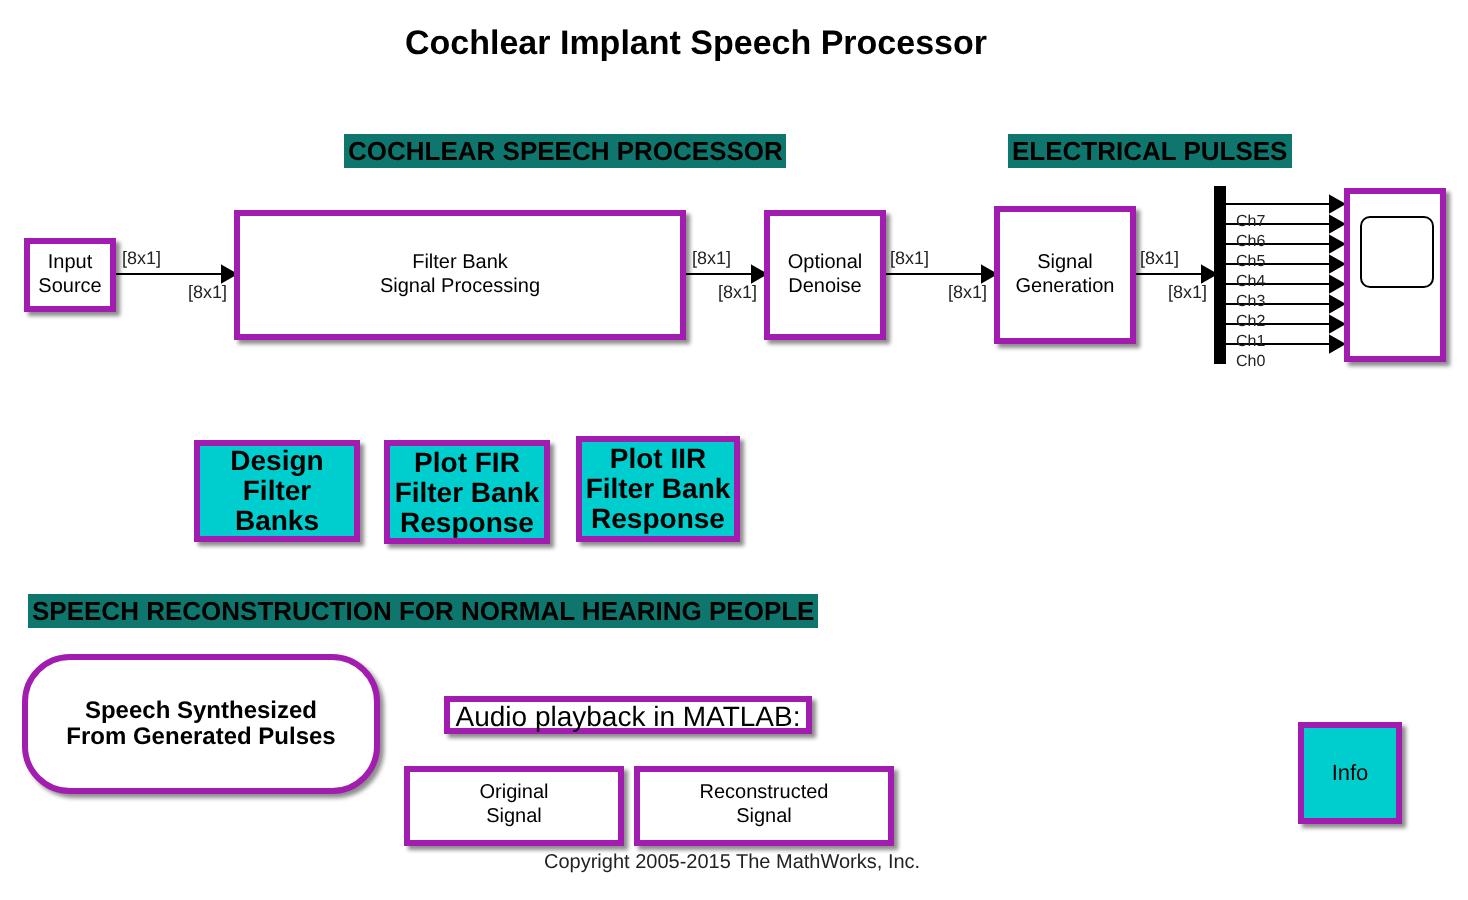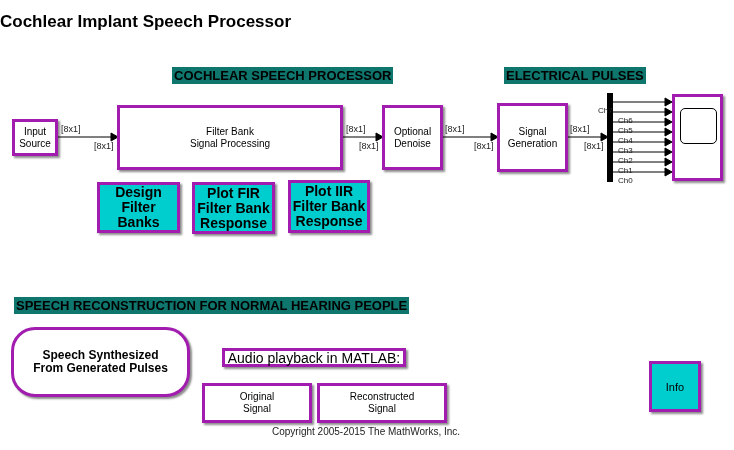--- a/index.html
+++ b/index.html
@@ -1,24 +1,24 @@
 <!DOCTYPE html>
 <html><head>
 <meta charset="utf-8">
 <style>
   html, body { margin: 0; padding: 0; background: #ffffff; }
   body { width: 734px; height: 450px; position: relative; overflow: hidden;
          font-family: "Liberation Sans", sans-serif; color: #000; }
   .abs { position: absolute; }
-  .title { left: 0; width: 696px; top: 12px; text-align: left; font-weight: bold; font-size: 17px; }
+  .title { left: 0; width: 696px; top: 12px; text-align: center; font-weight: bold; font-size: 17px; }
   .banner { background: #0f766e; font-weight: bold; font-size: 13px; line-height: 17px; padding: 0 2px; white-space: nowrap; }
   .blk { position: absolute; background: #fff; border: 3px solid #a21caf; box-shadow: 2px 2px 2px rgba(0,0,0,0.45);
          display: flex; align-items: center; justify-content: center; text-align: center; font-size: 10px; line-height: 12px; box-sizing: border-box; }
   .teal { background: #00cece; }
-  .btn-big { font-weight: bold; font-size: 14px; line-height: 15px; }
+  .btn-big { font-weight: bold; font-size: 14px; line-height: 15px; margin-top: 38px; }
   .sig { font-size: 9px; color: #222; white-space: nowrap; }
   .demux { background: #000; }
   .chlabel { font-size: 8px; line-height: 9px; color: #222; }
   .copy { font-size: 10px; color: #222; white-space: nowrap; }
   svg.wires { position: absolute; left: 0; top: 0; }
 </style>
 </head>
 <body>
 
 <div class="abs title">Cochlear Implant Speech Processor</div>
@@ -71,21 +71,21 @@
 Source</div>
 <div class="blk" style="left:117px; top:105px; width:226px; height:65px; white-space:pre-line;">Filter Bank
 Signal Processing</div>
 <div class="blk" style="left:382px; top:105px; width:61px; height:65px; white-space:pre-line;">Optional
 Denoise</div>
 <div class="blk" style="left:497px; top:103px; width:71px; height:69px; white-space:pre-line;">Signal
 Generation</div>
 
 <div class="abs demux" style="left:607px; top:93px; width:6px; height:89px;"></div>
 <div id="ch-labels">
-    <span class="abs chlabel" style="left: 598px; top: 106px;">Ch7</span>
+    <span class="abs chlabel" style="left: 618px; top: 106px;">Ch7</span>
     <span class="abs chlabel" style="left: 618px; top: 116px;">Ch6</span>
     <span class="abs chlabel" style="left: 618px; top: 126px;">Ch5</span>
     <span class="abs chlabel" style="left: 618px; top: 136px;">Ch4</span>
     <span class="abs chlabel" style="left: 618px; top: 146px;">Ch3</span>
     <span class="abs chlabel" style="left: 618px; top: 156px;">Ch2</span>
     <span class="abs chlabel" style="left: 618px; top: 166px;">Ch1</span>
     <span class="abs chlabel" style="left: 618px; top: 176px;">Ch0</span>
   </div>
 
 <div class="blk" style="left:672px; top:94px; width:51px; height:87px;">

